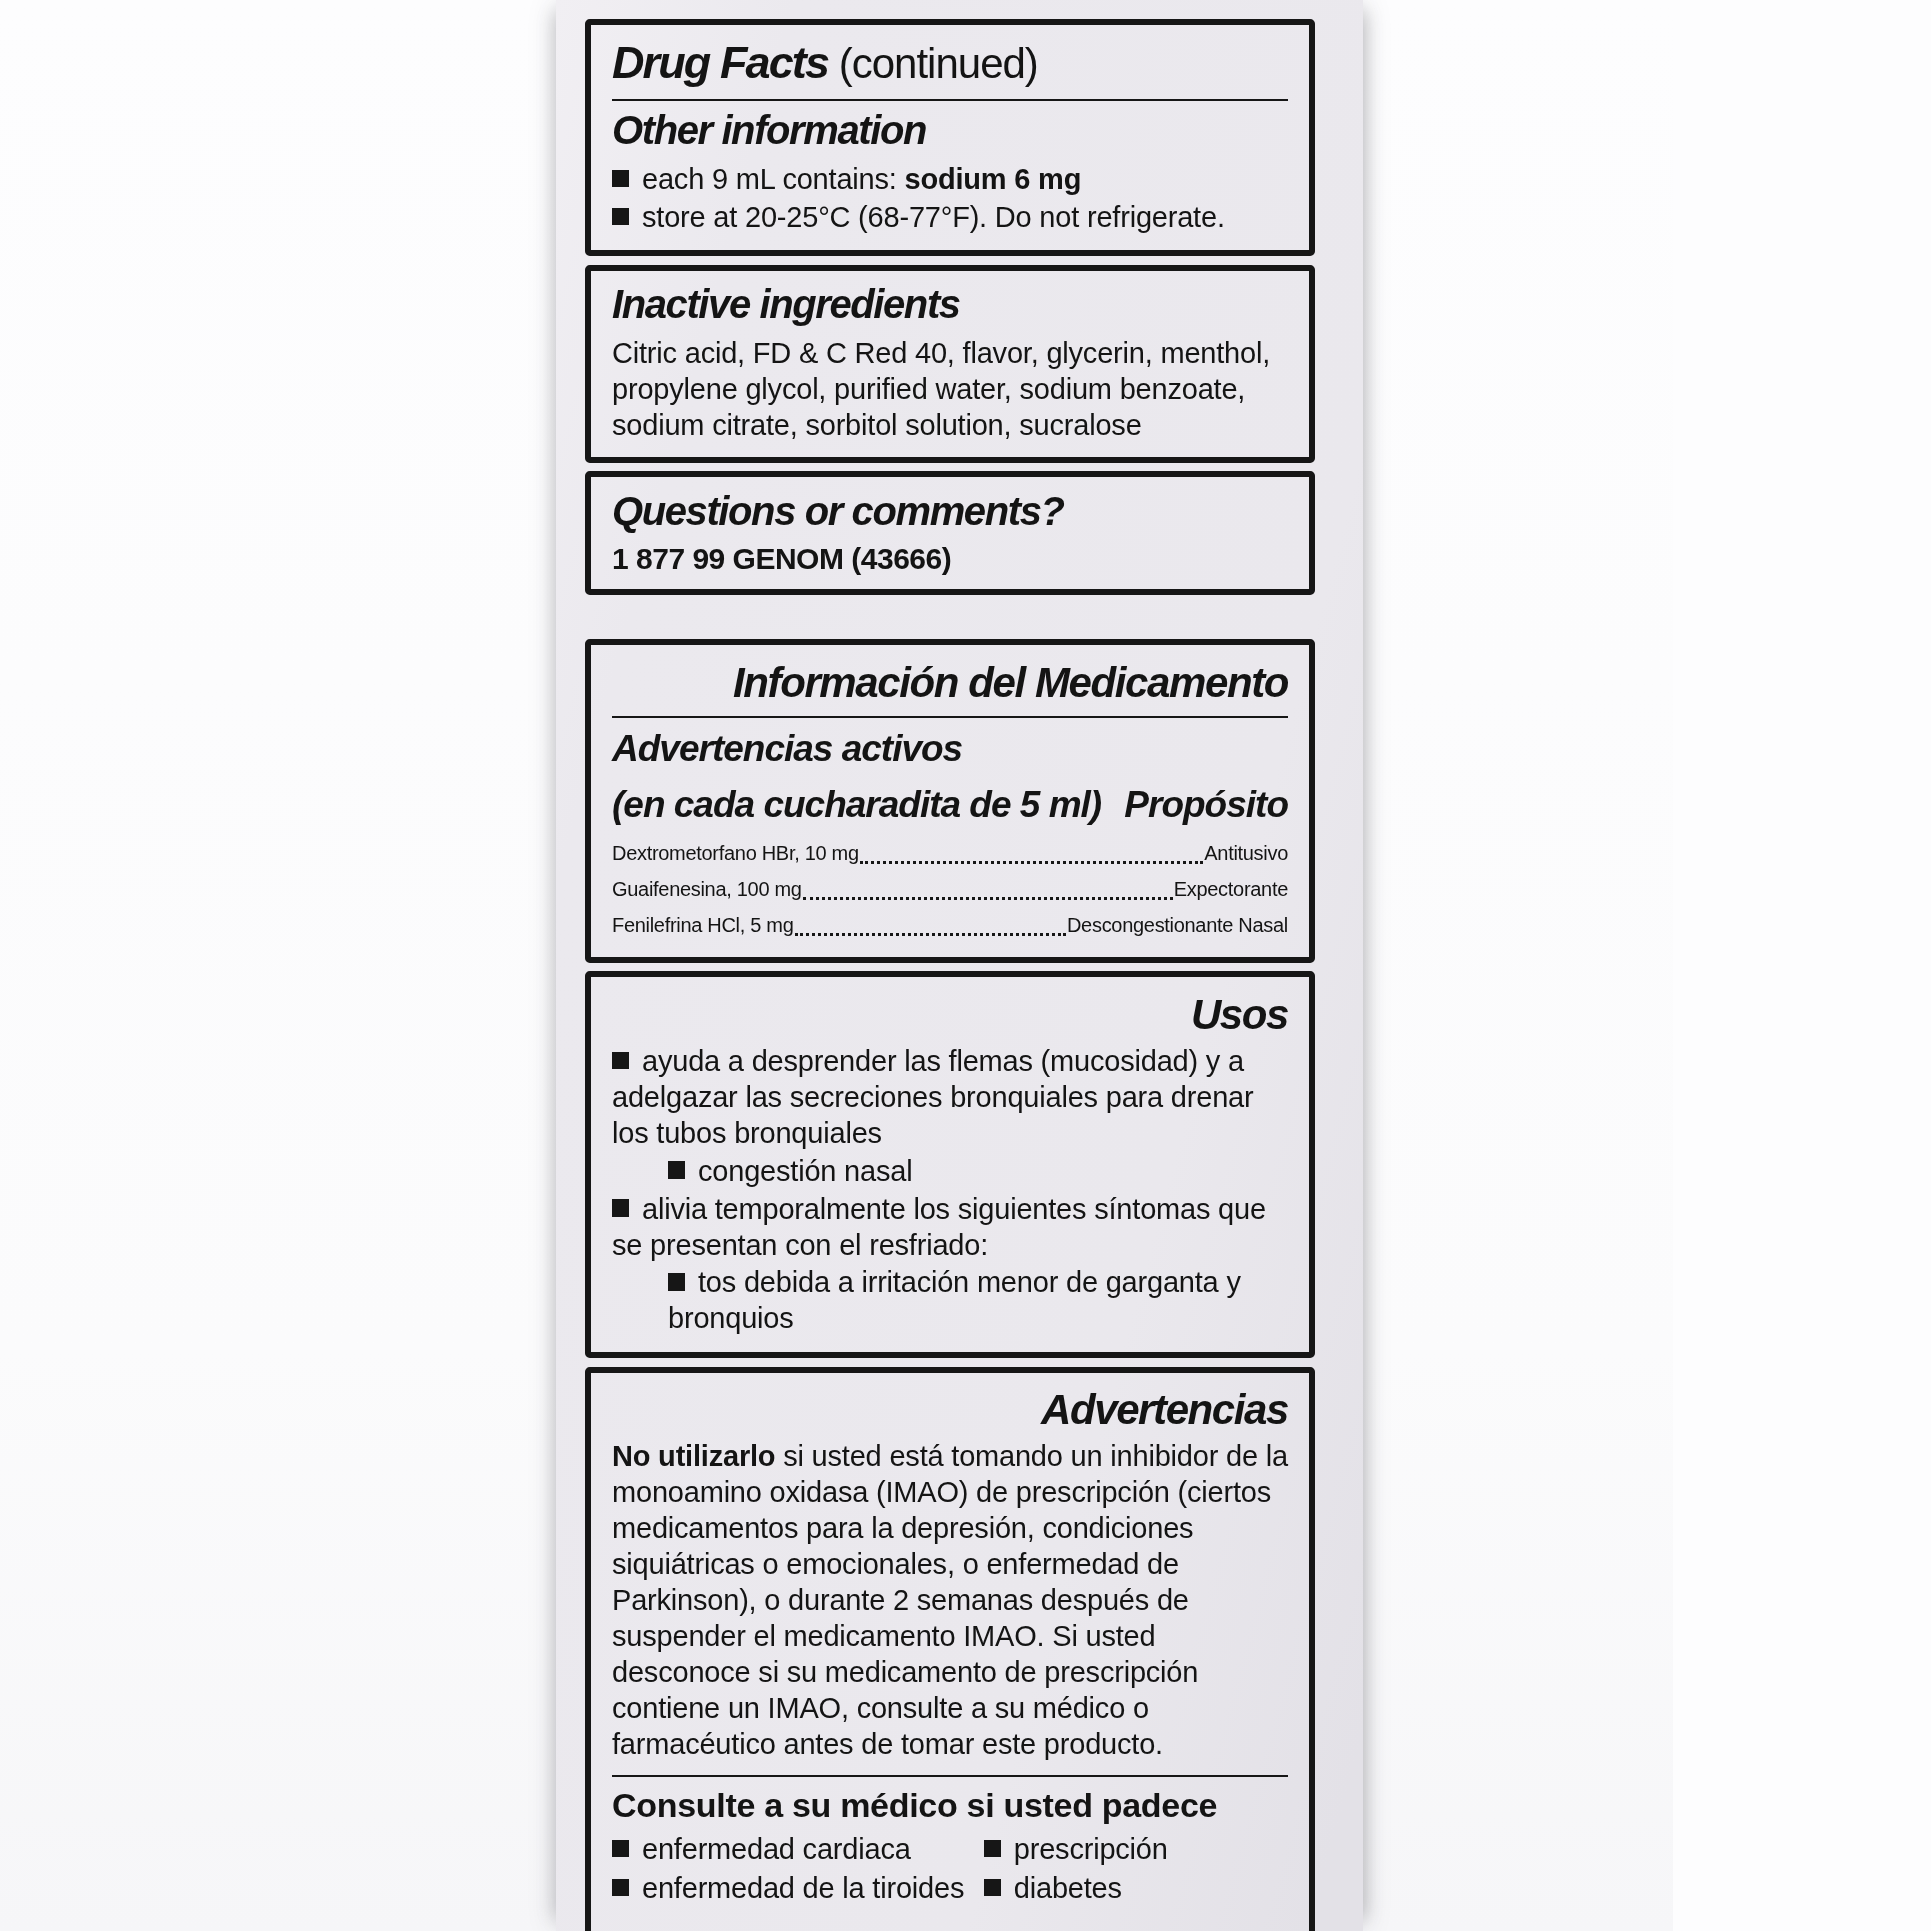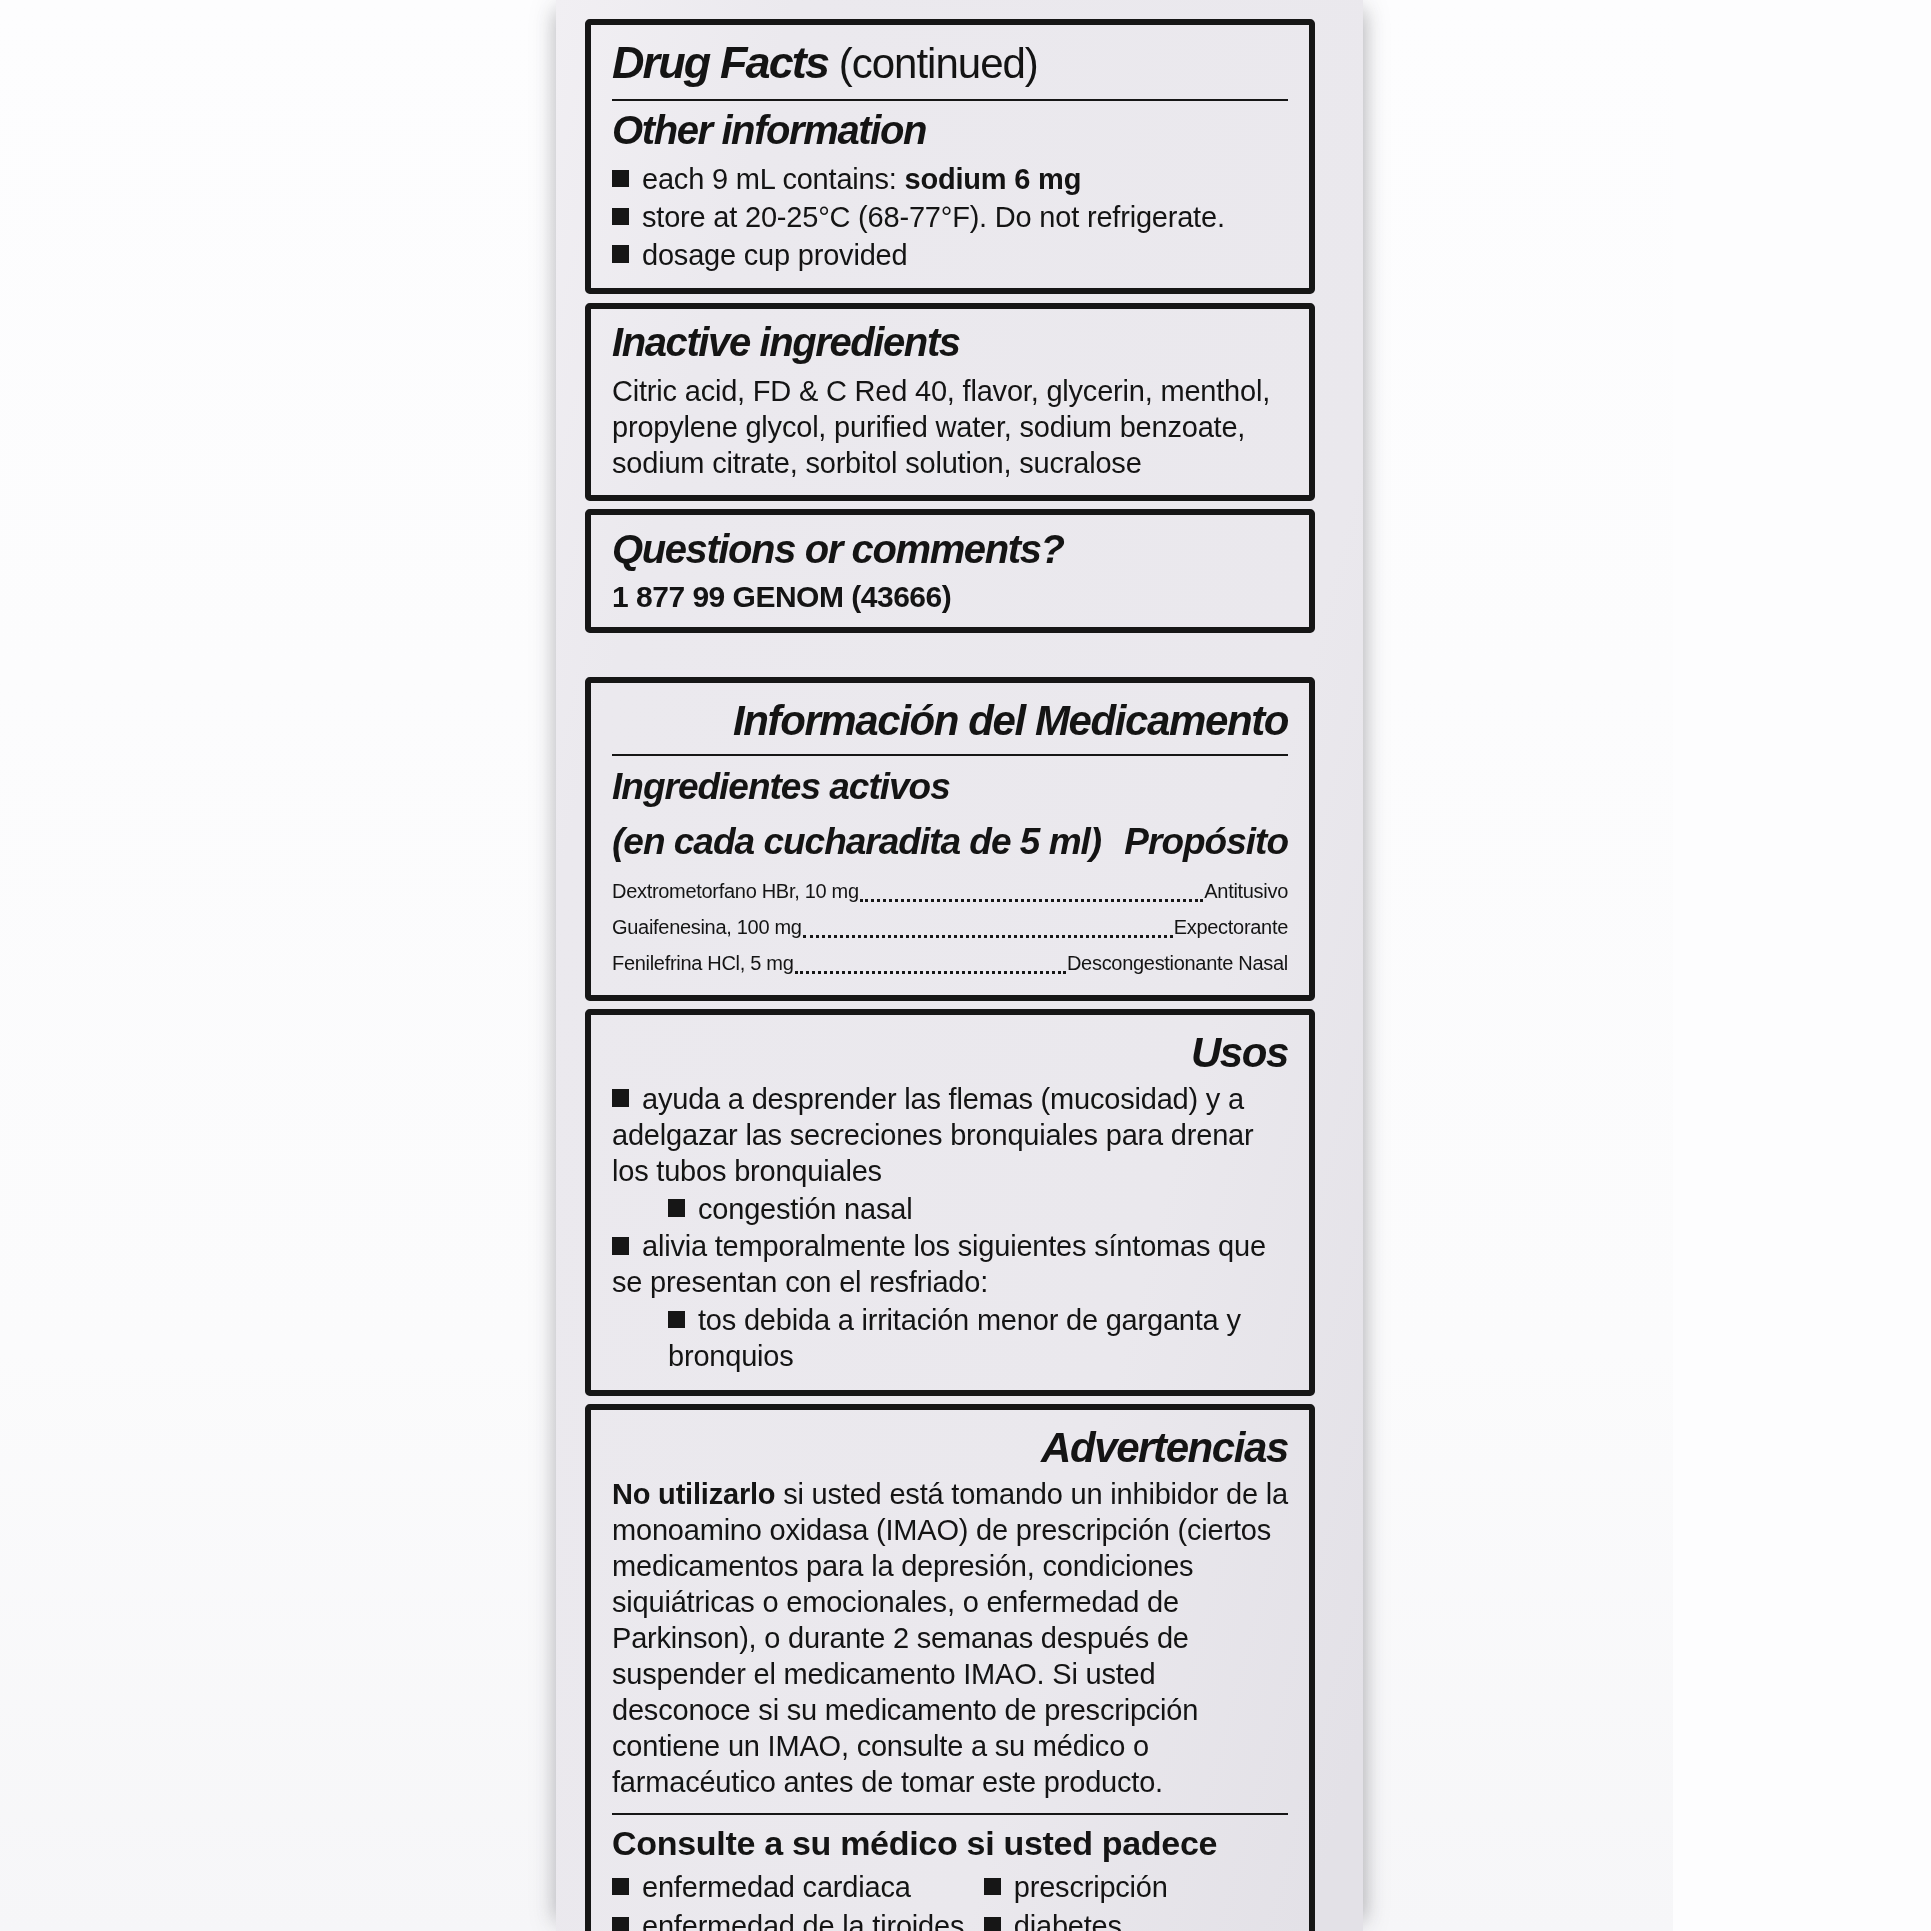--- a/index.html
+++ b/index.html
@@ -63,39 +63,36 @@
           <span class="df-main">Drug Facts</span><span class="df-cont"> (continued)</span>
         </div>
         <hr class="thin">
         <h2 class="h-en">Other information</h2>
         <p class="t b">
           <span class="sq"></span><span>each 9 mL contains: </span><b>sodium 6 mg</b>
         </p>
         <p class="t b">
           <span class="sq"></span><span>store at 20-25°C (68-77°F). Do not refrigerate.</span>
         </p>
-        <p class="t b">
-          <span class="sq"></span><span>dosage cup provided</span>
-        </p>
       </section>
 
       <section class="box">
         <h2 class="h-en">Inactive ingredients</h2>
         <p class="t">Citric acid, FD &amp; C Red 40, flavor, glycerin, menthol, propylene glycol, purified water, sodium benzoate, sodium citrate, sorbitol solution, sucralose</p>
       </section>
 
       <section class="box box-questions">
         <h2 class="h-en">Questions or comments?</h2>
         <p class="phone">1 877 99 GENOM (43666)</p>
       </section>
 
       <section class="box">
         <h2 class="h-es-main">Información del Medicamento</h2>
         <hr class="thin">
-        <h3 class="h-es h-es-block">Ingredientes activos</h3>
+        <h3 class="h-es h-es-block">Advertencias activos</h3>
         <div class="dose-row">
           <span class="h-es">(en cada cucharadita de 5 ml)</span>
           <span class="h-es">Propósito</span>
         </div>
         <div class="dotrow">
           <span class="nm">Dextrometorfano HBr, 10 mg</span>
             <span class="dots"></span>
             <span class="pp">Antitusivo</span>
         </div>
         <div class="dotrow">

